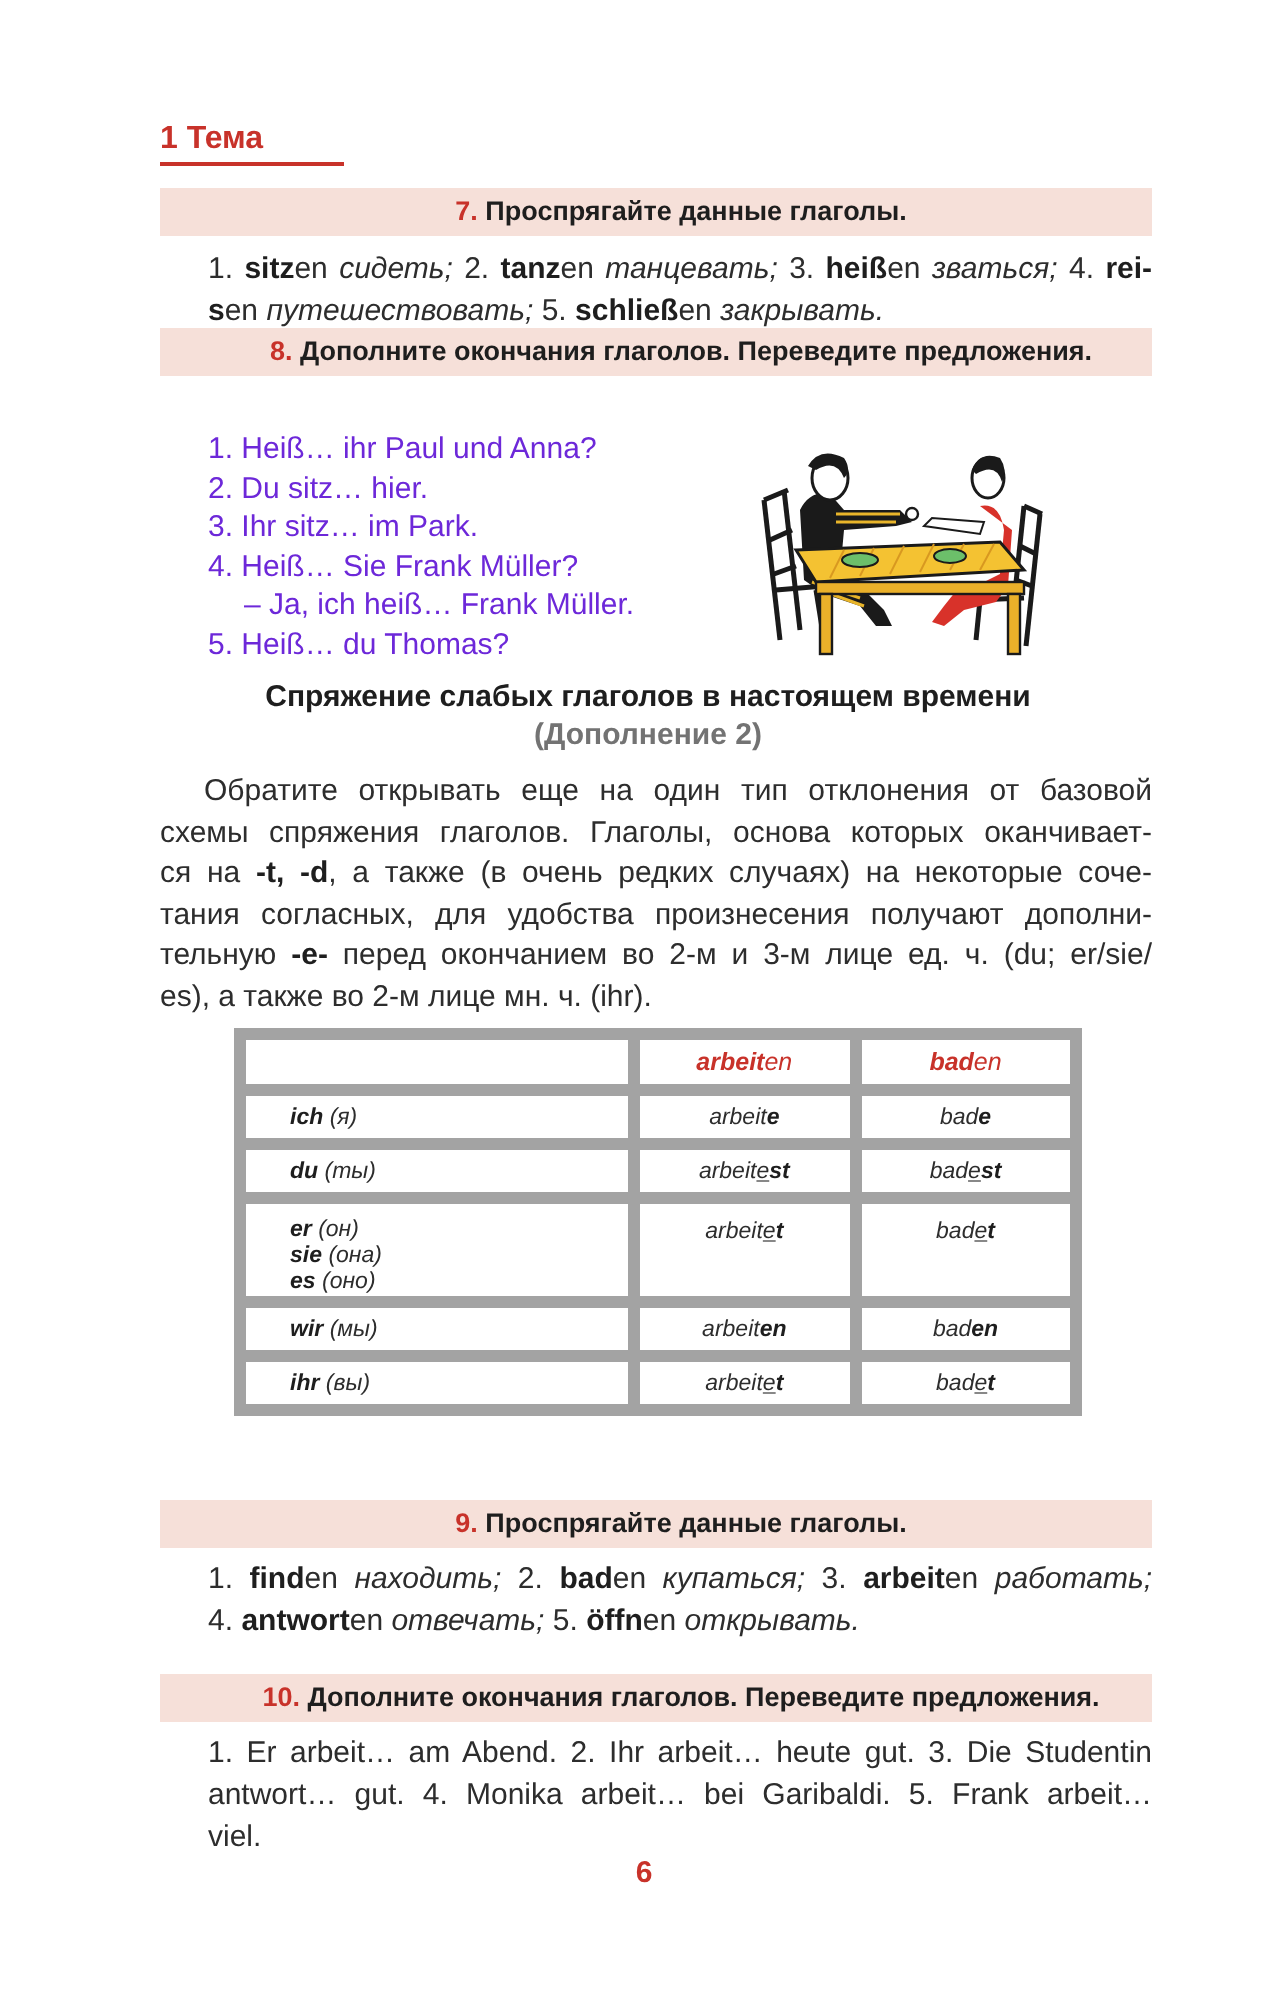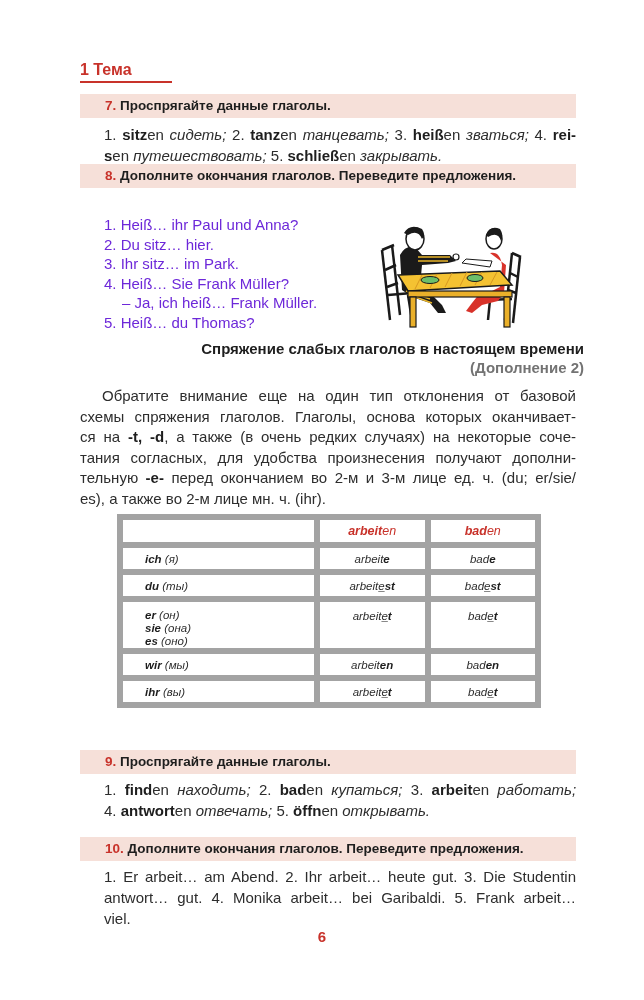--- a/index.html
+++ b/index.html
@@ -18,36 +18,36 @@
     position: absolute; left: 80px; top: 60px;
     font-size: 16px; font-weight: bold; color: #c8322a;
     width: 92px; border-bottom: 2px solid #c8322a; padding-bottom: 1px;
     line-height: 20px;
   }
 
   .task-bar {
     position: absolute; left: 80px; width: 496px; height: 24px;
     background: #f6e0d9;
     font-size: 13.5px; font-weight: bold; color: #1e1e1e;
-    padding-left: 25px; line-height: 24px;
+    padding-left: 25px; line-height: 24px; text-align: center;
   }
   .task-bar .num { color: #c8322a; }
 
   .task-text {
     position: absolute; left: 104px; width: 472px;
     font-size: 15px; line-height: 21px; color: #2d2d2d;
   }
 
   .list8 { position: absolute; left: 104px; top: 215px; font-size: 15px; line-height: 19.5px; color: #6d28d9; }
   .list8 .indent { padding-left: 18px; }
 
   .illus { position: absolute; left: 360px; top: 215px; width: 175px; height: 115px; }
 
   .section-title {
-    position: absolute; left: 88px; width: 496px; text-align: right;
+    position: absolute; left: 76px; width: 496px; text-align: center;
     font-size: 15px; font-weight: bold; color: #1e1e1e; line-height: 19px;
   }
   .section-sub { color: #737373; }
 
   .para {
     position: absolute; left: 80px; top: 386px; width: 496px;
     font-size: 15px; line-height: 20.5px; color: #2d2d2d;
     text-align: justify;
   }
   .para .line { display: block; text-align: justify; text-align-last: justify; white-space: nowrap; }
@@ -161,21 +161,21 @@
     <rect x="50" y="82" width="6" height="30" fill="#eab02a" stroke="#1a1a1a" stroke-width="1.2"></rect>
     <rect x="144" y="82" width="6" height="30" fill="#eab02a" stroke="#1a1a1a" stroke-width="1.2"></rect>
     <ellipse cx="70" cy="65" rx="9" ry="3.5" fill="#6cbf6a" stroke="#1a1a1a" stroke-width="1"></ellipse>
     <ellipse cx="115" cy="63" rx="8" ry="3.5" fill="#6cbf6a" stroke="#1a1a1a" stroke-width="1"></ellipse>
   </svg>
 
   <div class="section-title" style="top:339px;">Спряжение слабых глаголов в настоящем времени</div>
   <div class="section-title section-sub" style="top:358px;">(Дополнение 2)</div>
 
   <div class="para">
-    <span class="line first"><span>Обратите внимание еще на один тип отклонения от базовой</span></span>
+    <span class="line first"><span>Обратите открывать еще на один тип отклонения от базовой</span></span>
     <span class="line"><span>схемы спряжения глаголов. Глаголы, основа которых оканчивает-</span></span>
     <span class="line"><span>ся на </span><b>-t, -d</b><span>, а также (в очень редких случаях) на некоторые соче-</span></span>
     <span class="line"><span>тания согласных, для удобства произнесения получают дополни-</span></span>
     <span class="line"><span>тельную </span><b>-e-</b><span> перед окончанием во 2-м и 3-м лице ед. ч. (du; er/sie/</span></span>
     <span class="line last"><span>es), а  также во 2-м лице мн. ч. (ihr).</span></span>
   </div>
 
   <table class="conj">
     <tbody>
         <tr class="hdr">

